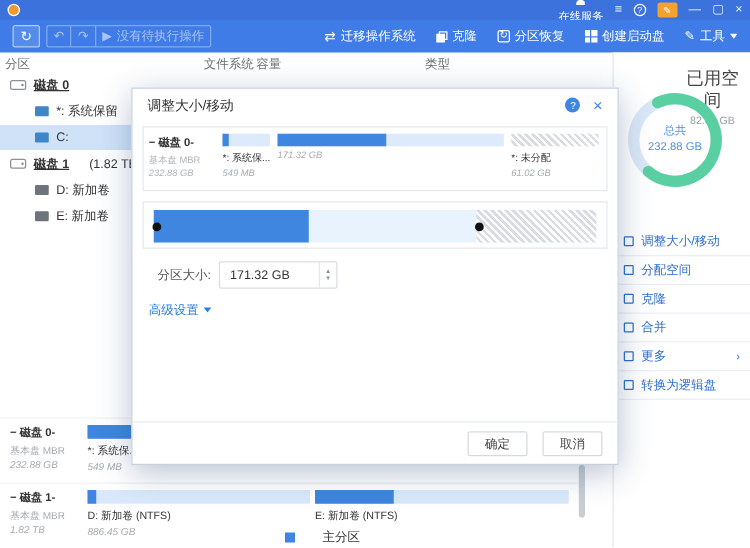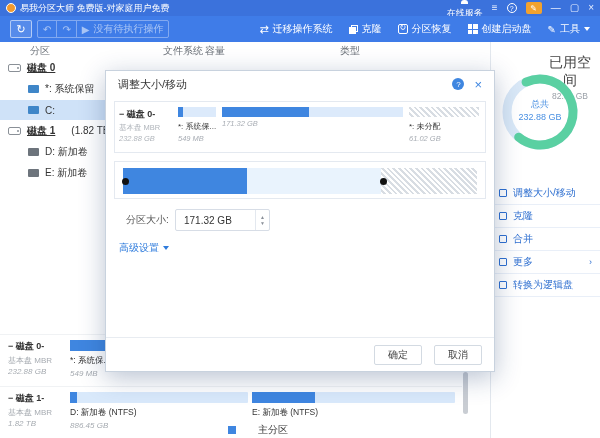--- a/index.html
+++ b/index.html
@@ -132,21 +132,20 @@
   .dlg-footer { position:absolute; left:0; bottom:0; width:100%; height:34px; border-top:1px solid #e8ecf1;
     display:flex; align-items:center; justify-content:flex-end; gap:12px; padding-right:12px; }
   .dlg-btn { width:48px; height:20px; border:1px solid #d3dae2; border-radius:2px; background:#fff;
     font-size:10px; color:#444; display:flex; align-items:center; justify-content:center; }
 </style>
 </head>
 <body>
 
 <div class="titlebar">
   <div class="logo"></div>
-  <div class="win-title">易我分区大师 免费版-对家庭用户免费</div>
   <div class="tb-right">
     <div class="svc">
       <span class="person"></span>
       <span>在线服务</span>
     </div>
     <div class="tb-ic">≡</div>
     <div class="help-circle">?</div>
     <div class="fb-btn">
         <span>✎</span>
       </div>
@@ -199,21 +198,21 @@
     </div>
     <div class="tool-action">
       <span>✎</span>
       <span>工具</span>
       <span class="caret-down"></span>
     </div>
   </div>
 </div>
 
 <div class="col-header">
-  <span style="left:30px">分区</span>
+  <span style="left:4px">分区</span>
   <span style="left:163px">文件系统</span>
   <span style="left:205px">容量</span>
   <span style="left:340px">类型</span>
 </div>
 
 <div class="tree">
   <div class="trow" style="top:0px">
     <span class="drive-ic"></span>
     <span class="disk-label">磁盘 0</span>
   </div>
@@ -298,20 +297,24 @@
 </div>
 <div class="donut-center">
   <div class="a">总共</div>
   <div class="b">232.88 GB</div>
 </div>
 
 <div class="side-actions">
   <div class="side-row">
     <span class="side-ic"></span>
     <span>调整大小/移动</span>
+  </div>
+  <div class="side-row">
+    <span class="side-ic"></span>
+    <span>分配空间</span>
   </div>
   <div class="side-row">
     <span class="side-ic"></span>
     <span>克隆</span>
   </div>
   <div class="side-row">
     <span class="side-ic"></span>
     <span>合并</span>
   </div>
   <div class="side-row">

